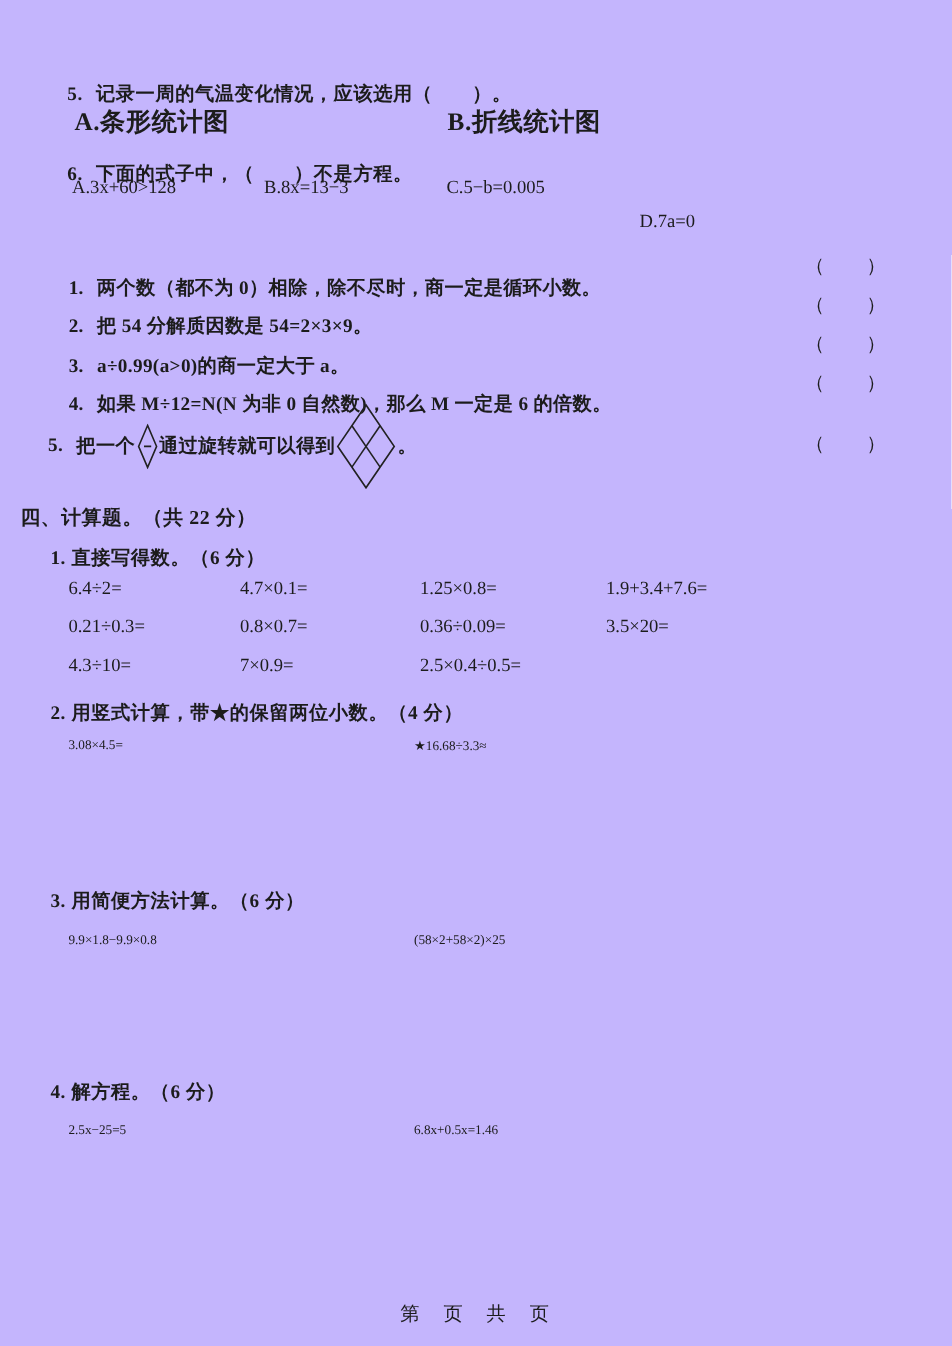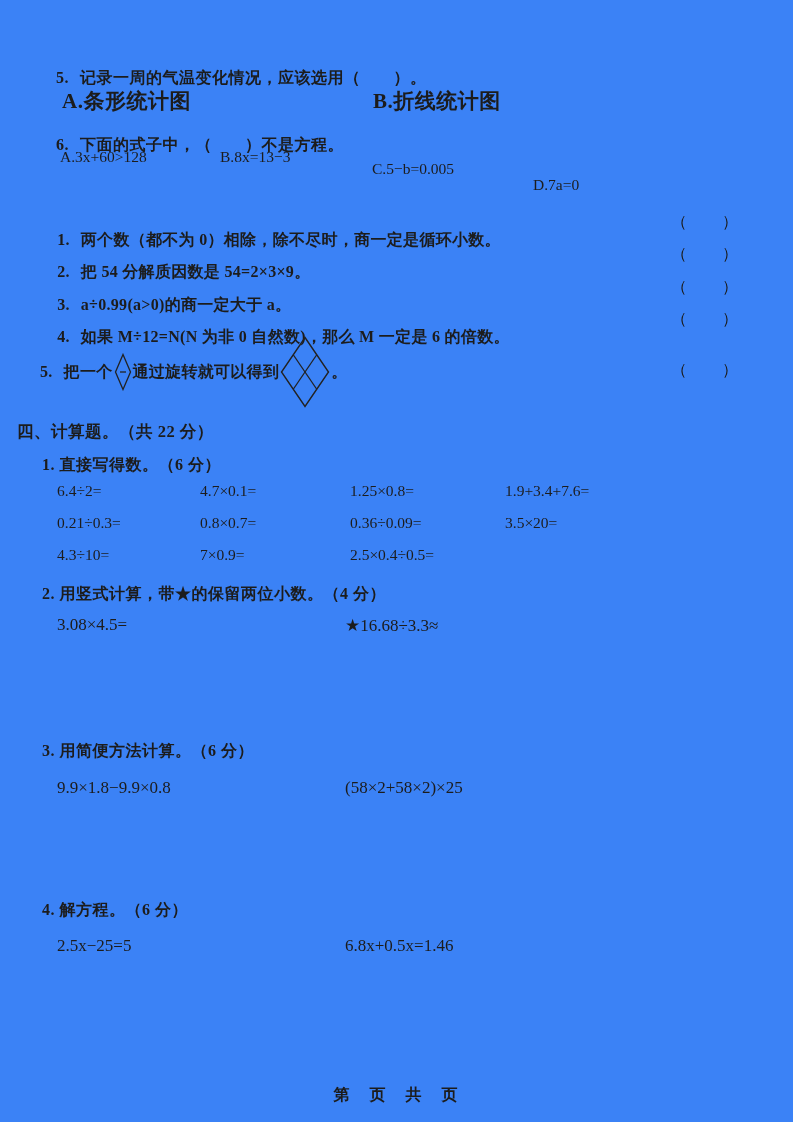--- a/index.html
+++ b/index.html
@@ -1,72 +1,72 @@
 <!DOCTYPE html>
 <html><head>
 <meta charset="utf-8">
 <style>
   * { margin: 0; padding: 0; box-sizing: border-box; }
   html, body { background: #ffffff; }
   .page {
     position: relative;
     width: 793px;
     height: 1122px;
-    background: #3b82f6;
+    background: #c4b5fd;
     font-family: "Liberation Serif", "DejaVu Serif", serif;
     color: #1c1c1c;
     overflow: hidden;
   }
   .abs { position: absolute; white-space: pre; }
   .stem { font-size: 16px; font-weight: 700; letter-spacing: 0.5px; }
   .qnum { font-weight: 700; margin-right: 11px; }
   .option-cn { font-size: 21px; font-weight: 600; letter-spacing: 0.5px; }
   .option-math { font-size: 15.5px; font-weight: 500; }
   .section-header { font-size: 16.5px; font-weight: 800; letter-spacing: 0.5px; }
   .sub-header { font-size: 16px; font-weight: 700; letter-spacing: 0.5px; }
   .judge-item { font-size: 16px; font-weight: 600; letter-spacing: 0.3px; width: 713px; }
   .judge-item .answer-parens {
     position: absolute; right: 14px; top: 0;
     font-weight: 500; letter-spacing: 1px;
   }
-  .math { font-size: 17px; font-weight: 500; }
+  .math { font-size: 11px; font-weight: 500; }
   .calc-grid {
     position: absolute; left: 57px; top: 481px; width: 690px;
     display: grid;
     grid-template-columns: 143px 150px 155px 1fr;
     row-gap: 13px;
     font-size: 15.5px; font-weight: 500;
   }
   .calc-grid > div { white-space: pre; line-height: 19px; }
   .shape-row { display: flex; align-items: center; height: 74px; }
   .shape-row svg { display: block; }
   .rhombus-small { margin: 0 1px; }
   .rhombus-big { margin: 0 1px; }
   .footer {
     position: absolute; left: 0; top: 1085px; width: 100%;
-    text-align: center; font-size: 16px; font-weight: 700; letter-spacing: 2px;
+    text-align: center; font-size: 16px; font-weight: 400; letter-spacing: 2px;
   }
 </style>
 </head>
 <body>
 
 <div class="page">
 
   <div class="abs stem" style="left:38px; top:50px;">
     <span class="qnum">5.</span><span>记录一周的气温变化情况，应该选用（　　）。</span>
   </div>
   <div class="abs option-cn" style="left:62px; top:87px;">A.条形统计图</div>
   <div class="abs option-cn" style="left:373px; top:87px;">B.折线统计图</div>
 
   <div class="abs stem" style="left:38px; top:117px;">
     <span class="qnum">6.</span><span>下面的式子中，（　　）不是方程。</span>
   </div>
   <div class="abs option-math" style="left:60px;  top:148px;">A.3x+60&gt;128</div>
   <div class="abs option-math" style="left:220px; top:148px;">B.8x=13−3</div>
-  <div class="abs option-math" style="left:372px; top:160px;">C.5−b=0.005</div>
+  <div class="abs option-math" style="left:372px; top:148px;">C.5−b=0.005</div>
   <div class="abs option-math" style="left:533px; top:148px;margin-top:28px;">D.7a=0</div>
 
 
   <div class="abs judge-item" style="left:40px; top:212px;">
     <span class="qnum">1.</span><span>两个数（都不为 0）相除，除不尽时，商一定是循环小数。</span>
     <span class="answer-parens">（　　）</span>
   </div>
 
   <div class="abs judge-item" style="left:40px; top:244px;">
     <span class="qnum">2.</span><span>把 54 分解质因数是 54=2×3×9。</span>

